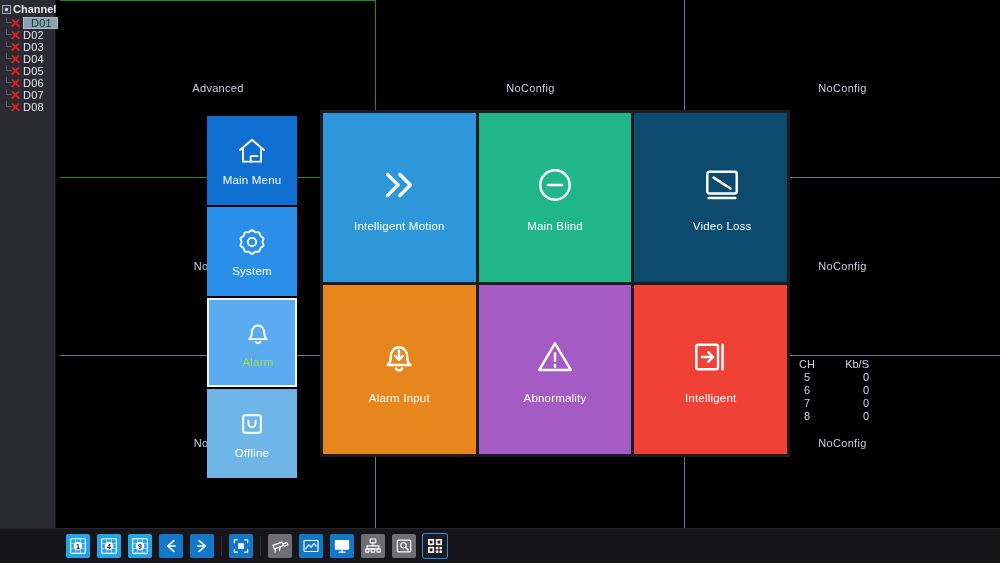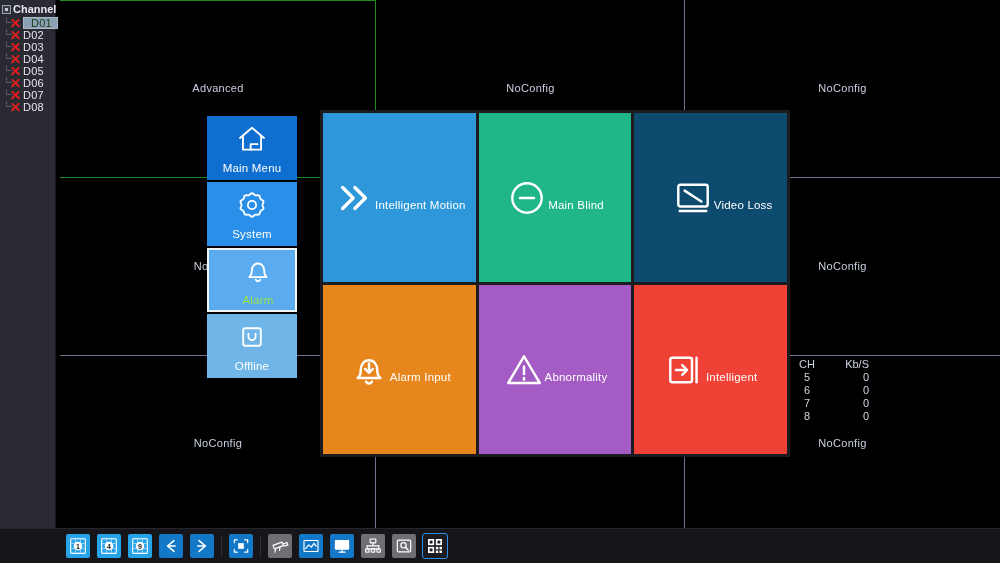--- a/index.html
+++ b/index.html
@@ -72,21 +72,21 @@
     font-size: 11px; color: #e6e6ee; margin-left: 2px; letter-spacing: .2px;
   }
   .ch-row.selected .ch-name {
     background: #8ca0b4; color: #0f2a0f; padding: 0 6px 0 8px;
     box-shadow: inset 0 0 0 1px #aab8c8; color:#173d17;
   }
 
   
   #menu-col { position: absolute; left: 207px; top: 116px; width: 90px; }
   .menu-btn {
-    position: relative; width: 90px; height: 64px; margin-bottom: 2px;
+    position: relative; width: 90px; height: 89px; margin-bottom: 2px;
     display: flex; flex-direction: column; align-items: center; justify-content: center;
     cursor: pointer;
   }
   .menu-btn .mlabel {
     font-size: 11.5px; color: #ffffff; margin-top: 7px; letter-spacing: .2px;
   }
   .menu-btn.selected { outline: 2px solid #f2f4f8; outline-offset: -2px; }
   .menu-btn.selected .mlabel { color: #9ae24a; }
   .micon { width: 34px; height: 32px; }
   .micon svg { width: 100%; height: 100%; display: block; }
@@ -95,21 +95,21 @@
   #tile-grid {
     position: absolute; left: 320px; top: 110px;
     width: 470px; height: 347px;
     background: #1b1b20;
     display: grid;
     grid-template-columns: repeat(3, 1fr);
     grid-template-rows: repeat(2, 1fr);
     gap: 3px; padding: 3px;
   }
   .tile {
-    display: flex; flex-direction: row;
+    display: flex; flex-direction: column;
     align-items: center; justify-content: center;
     cursor: pointer; position: relative;
   }
   .tile .ticon { width: 42px; height: 42px; }
   .tile .ticon svg { width: 100%; height: 100%; display: block; }
   .tile .tlabel {
     color: #fff; font-size: 11.5px; margin-top: 14px; letter-spacing: .2px;
     white-space: nowrap;
   }
 

